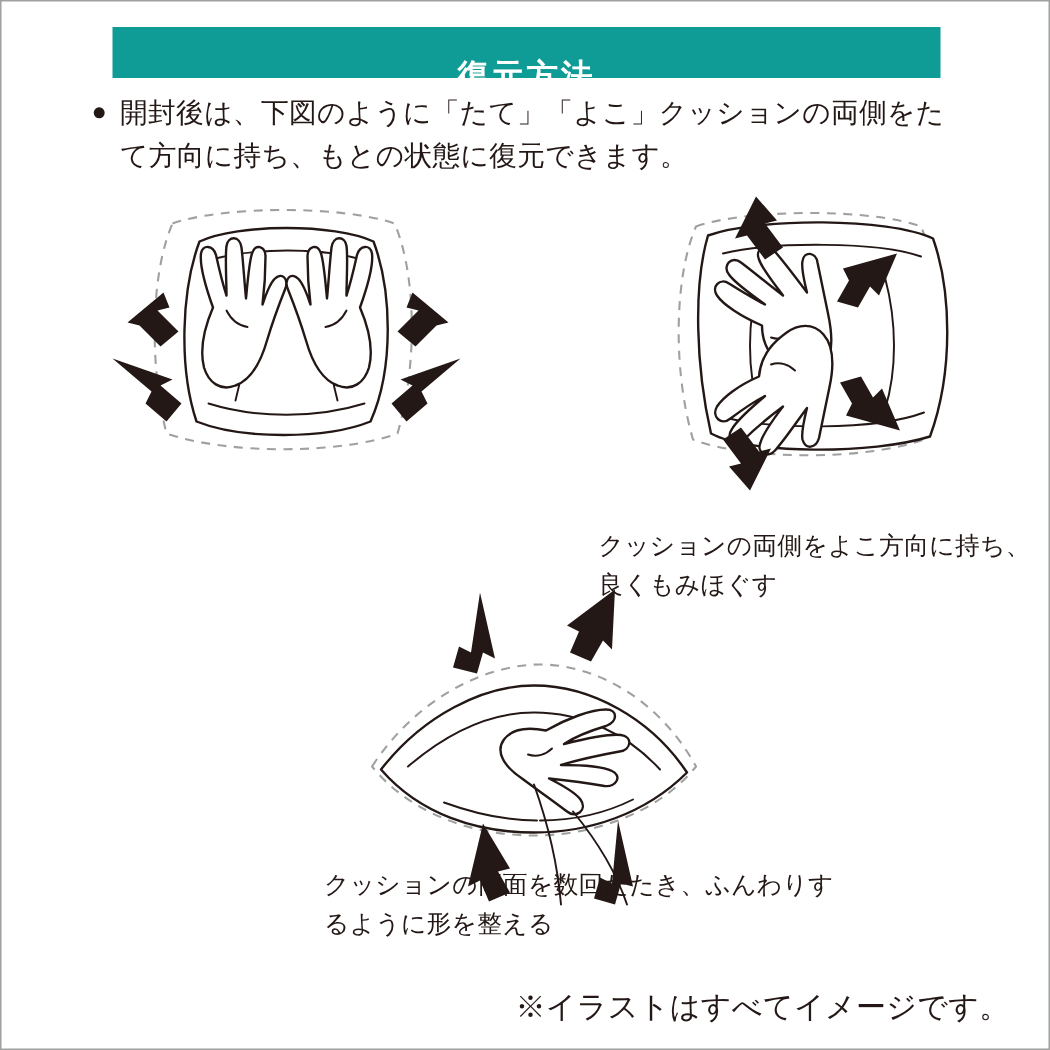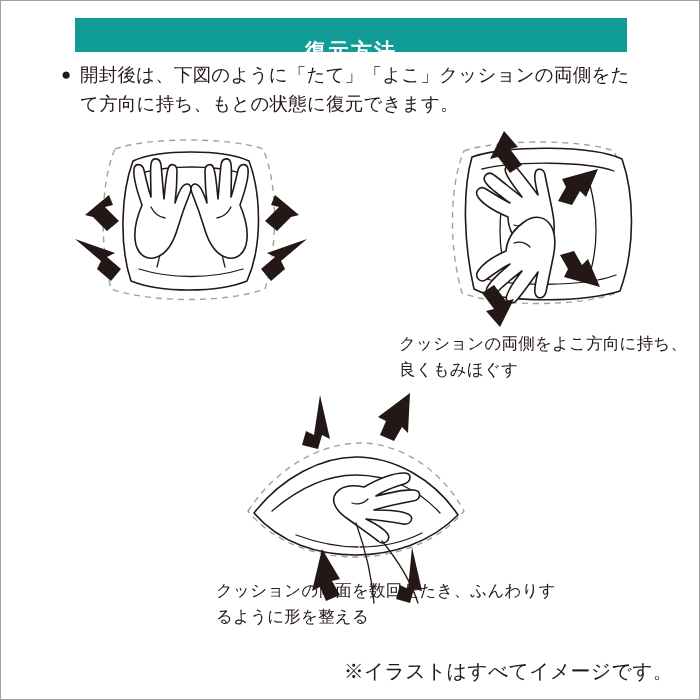--- a/index.html
+++ b/index.html
@@ -75,21 +75,21 @@
   .fig-b { left: 385px; top: 120px; width: 300px; height: 215px; }
   .fig-c { left: 195px; top: 390px; width: 320px; height: 215px; }
 
   .cap {
     position: absolute;
     font-size: 16.5px;
     line-height: 1.6;
     letter-spacing: 0.2px;
   }
   .cap-a { left: 42px;  top: 338px; width: 300px; }
-  .cap-b { left: 398px; top: 329px; width: 300px; }
+  .cap-b { left: 398px; top: 350px; width: 300px; }
   .cap-c { left: 215px; top: 576px; width: 340px; }
 
   .note {
     position: absolute;
     right: 26px;
     bottom: 14px;
     font-size: 20px;
     letter-spacing: 0.2px;
   }
 

